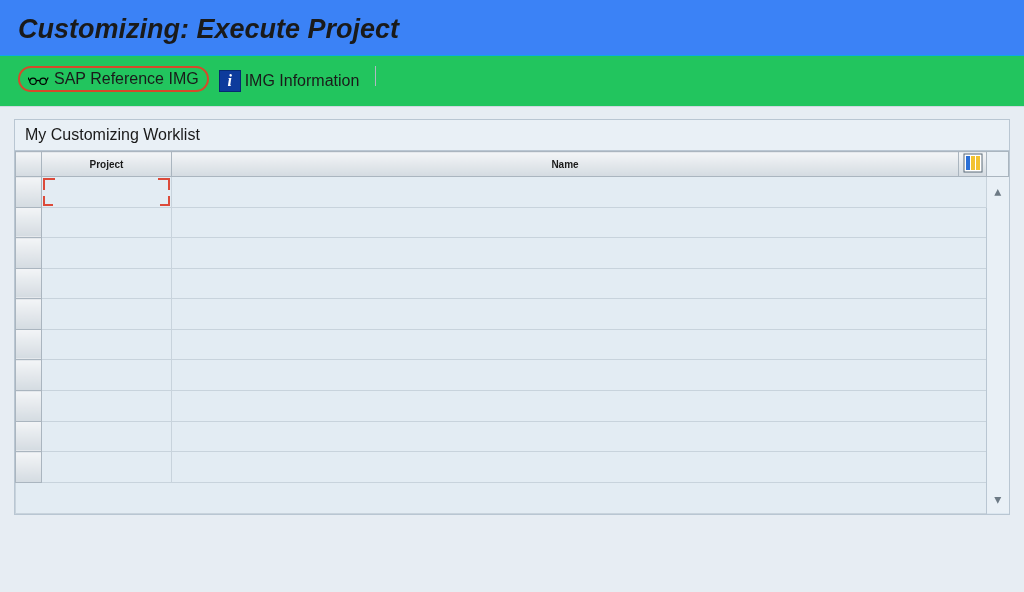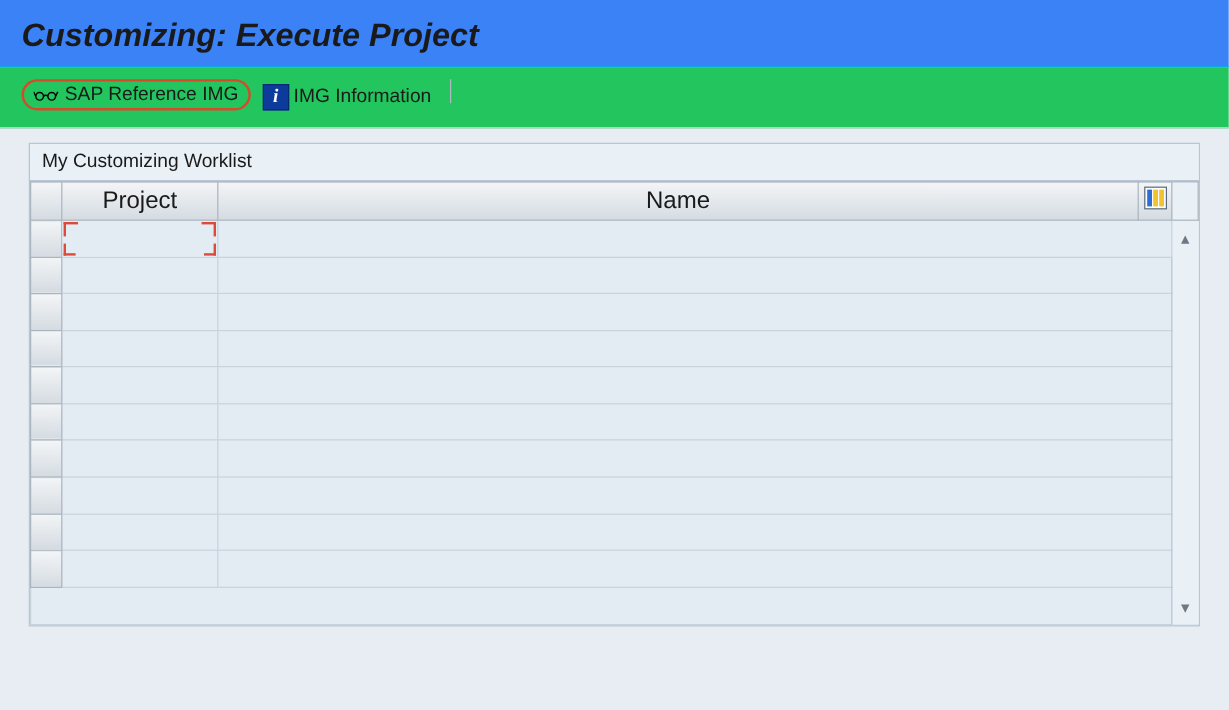--- a/index.html
+++ b/index.html
@@ -69,21 +69,21 @@
     background: #0d3b9c;
     border: 1px solid #062a70;
     color: #fff;
     font-weight: 700;
     font-size: 16px;
     font-family: Georgia, serif;
     font-style: italic;
   }
 
   .content-area {
-    padding: 12px 24px;
+    padding: 12px 14px;
   }
   .panel {
     border: 1px solid #b9c6d2;
     background: #dbe6ef;
   }
   .panel-title {
     padding: 6px 10px;
     font-size: 16px;
     color: #1a1a1a;
     border-bottom: 1px solid #b9c6d2;
@@ -93,22 +93,22 @@
     position: relative;
   }
   table.grid {
     border-collapse: collapse;
     width: 100%;
     table-layout: fixed;
   }
   table.grid th {
     background: linear-gradient(to bottom, #f3f5f7, #d4dbe1);
     border: 1px solid #aab5bf;
-    font-size: 20px;
-    font-weight: 400;
+    font-size: 10px;
+    font-weight: 700;
     color: #1a1a1a;
     padding: 4px 8px;
     height: 16px;
     text-align: center;
   }
   table.grid th.selector-col { width: 26px; }
   table.grid th.project-col { width: 130px; }
   table.grid th.name-col { width: auto; }
   table.grid th.config-col { width: 28px; padding: 0; }
   table.grid th.scroll-col { width: 22px; background: #e9f0f6; }

